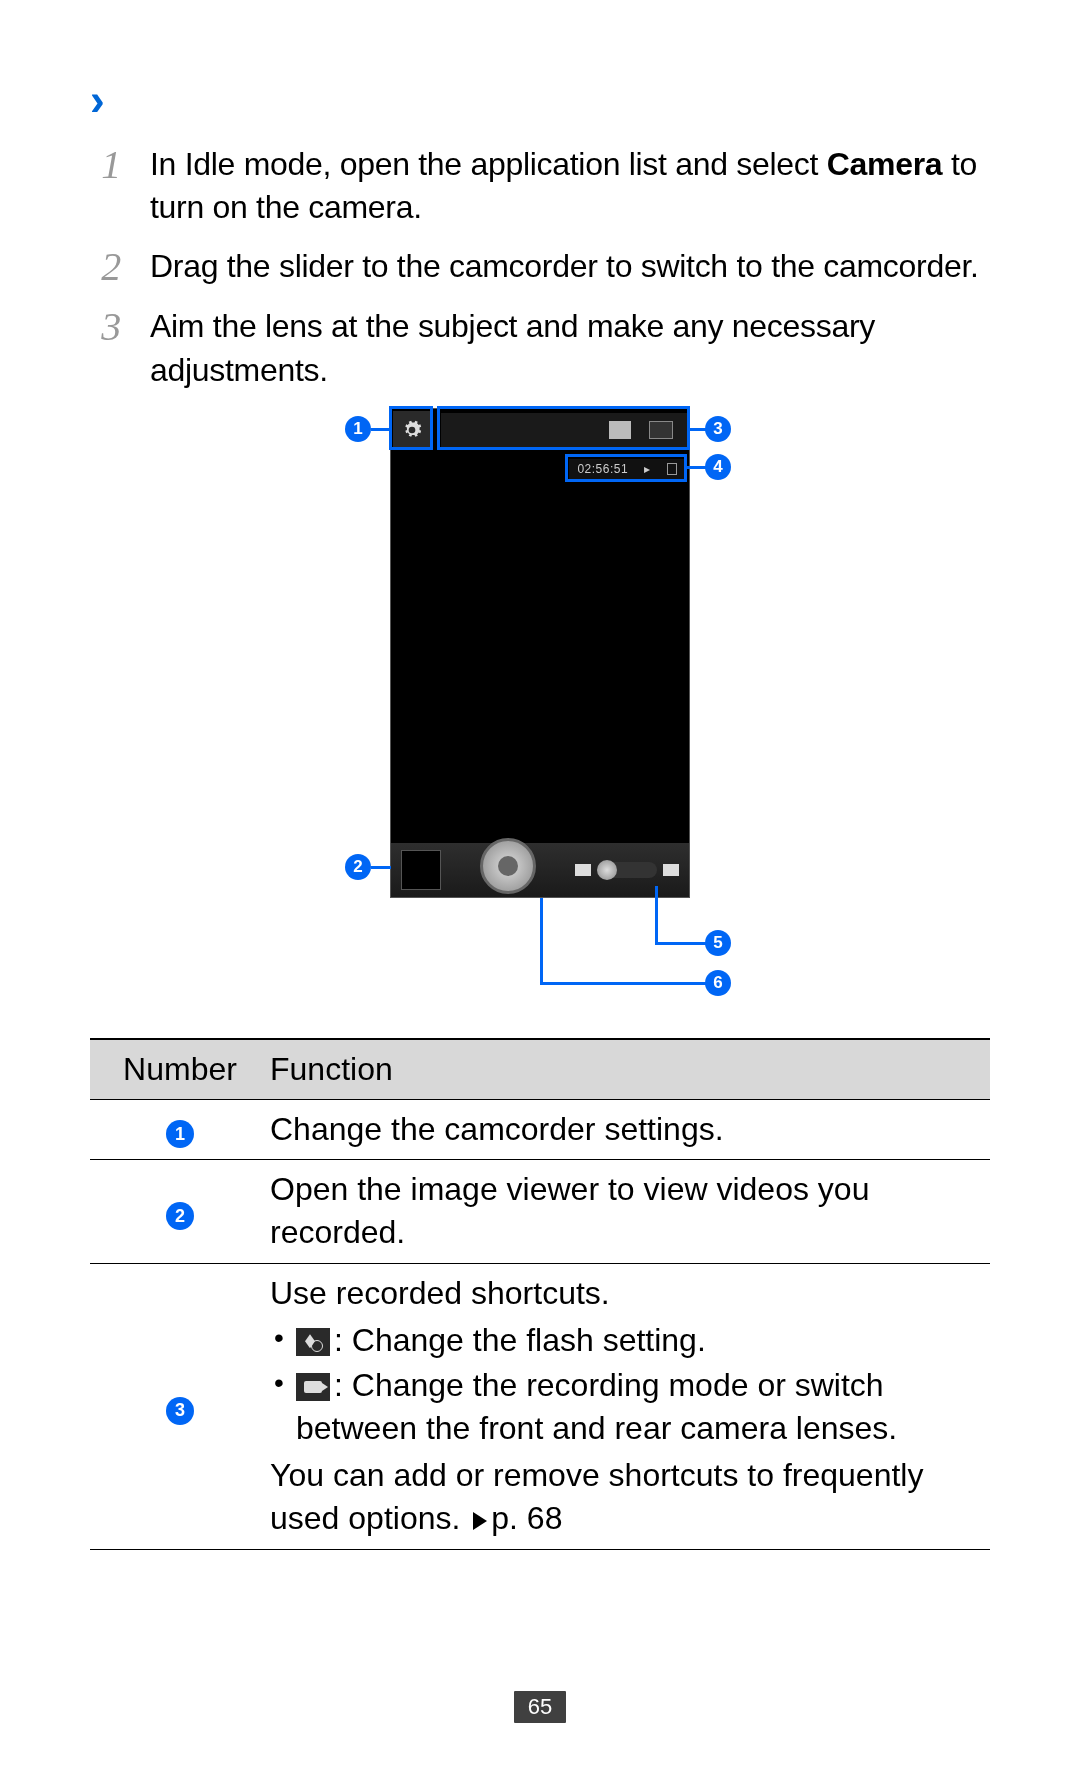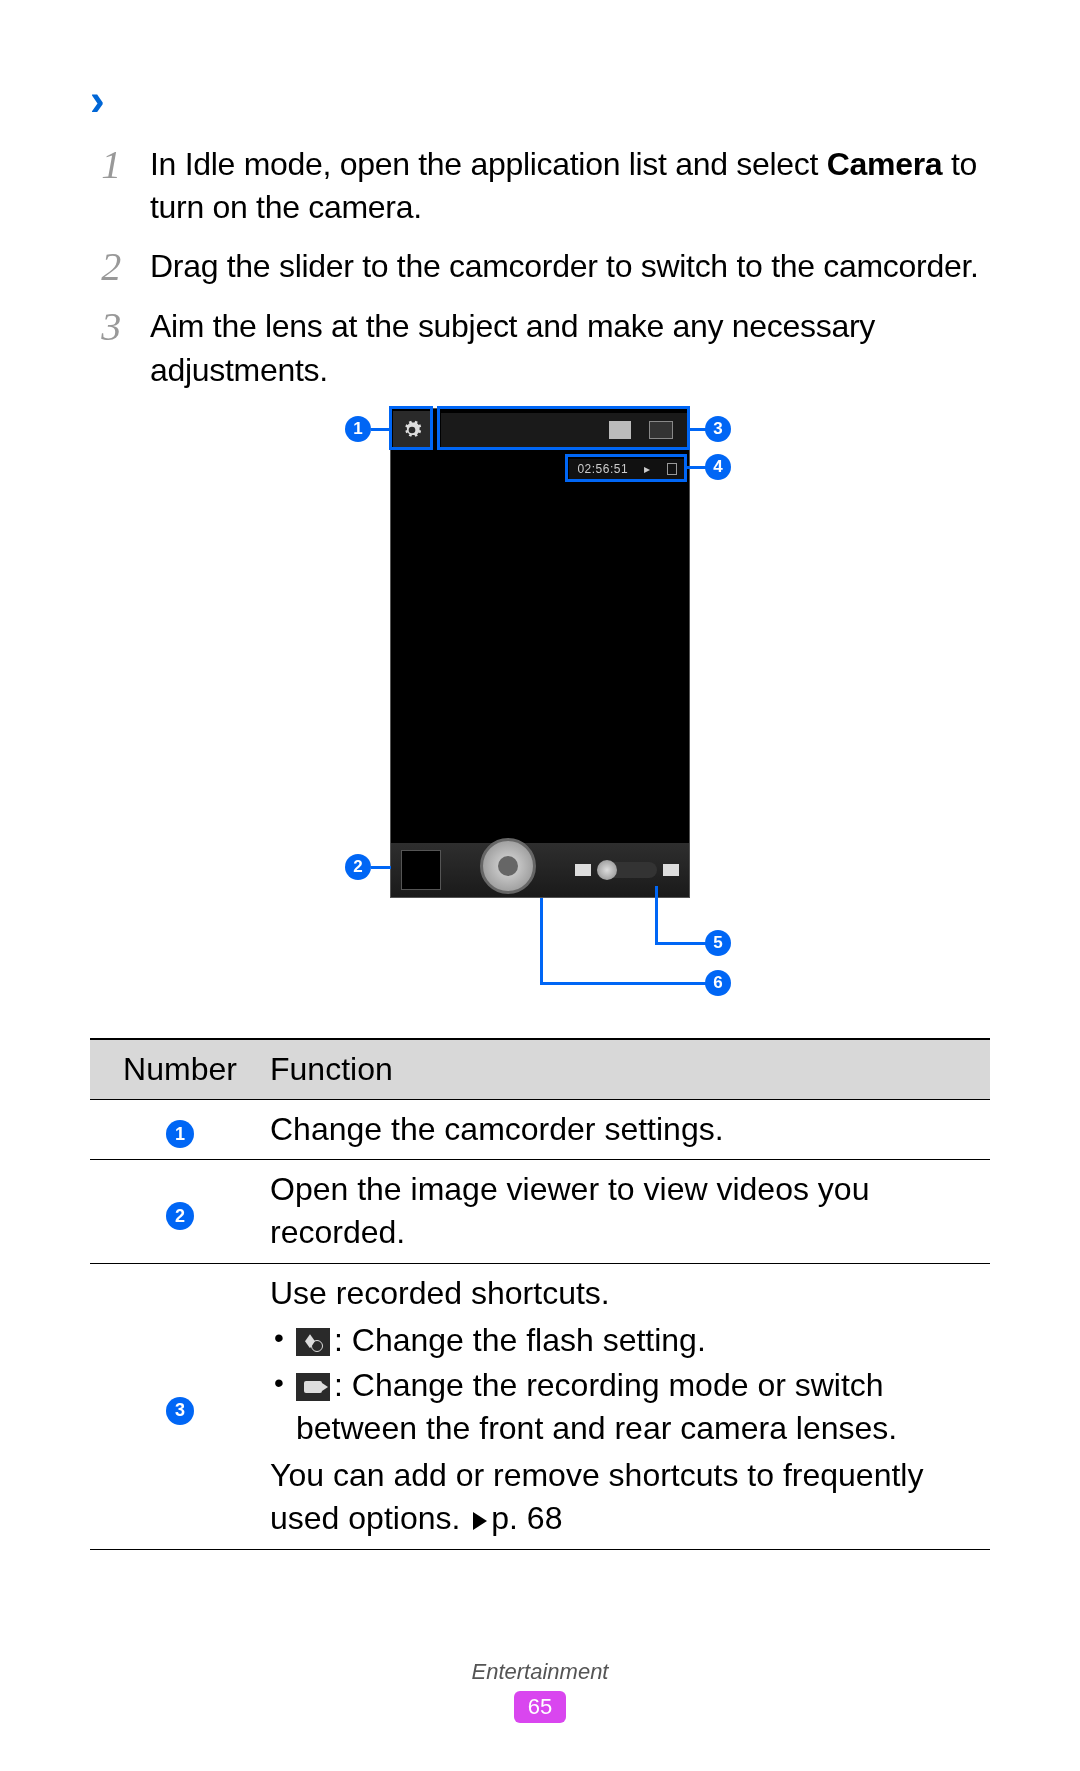--- a/index.html
+++ b/index.html
@@ -268,25 +268,25 @@
     text-align: center;
   }
   .footer-label {
     font-style: italic;
     font-size: 22px;
     color: #555;
     margin-bottom: 6px;
   }
   .page-num {
     display: inline-block;
-    background: #d946ef;
+    background: #404040;
     color: #fff;
     font-size: 22px;
     padding: 3px 14px;
-    border-radius: 6px;
+    border-radius: 1px;
   }
 </style>
 </head>
 <body>
 
 <h2 class="heading">
   <span class="chev">›</span>
 </h2>
 
 <ol class="steps">
@@ -395,15 +395,14 @@
         </ul>
         <div>
           <span>You can add or remove shortcuts to frequently used options. </span><span class="tri"></span><span>p. 68</span>
         </div>
       </td>
     </tr>
   </tbody>
 </table>
 
 <div class="footer">
-  <div class="footer-label">Entertainment</div>
   <div class="page-num">65</div>
 </div>
 
 </body></html>

